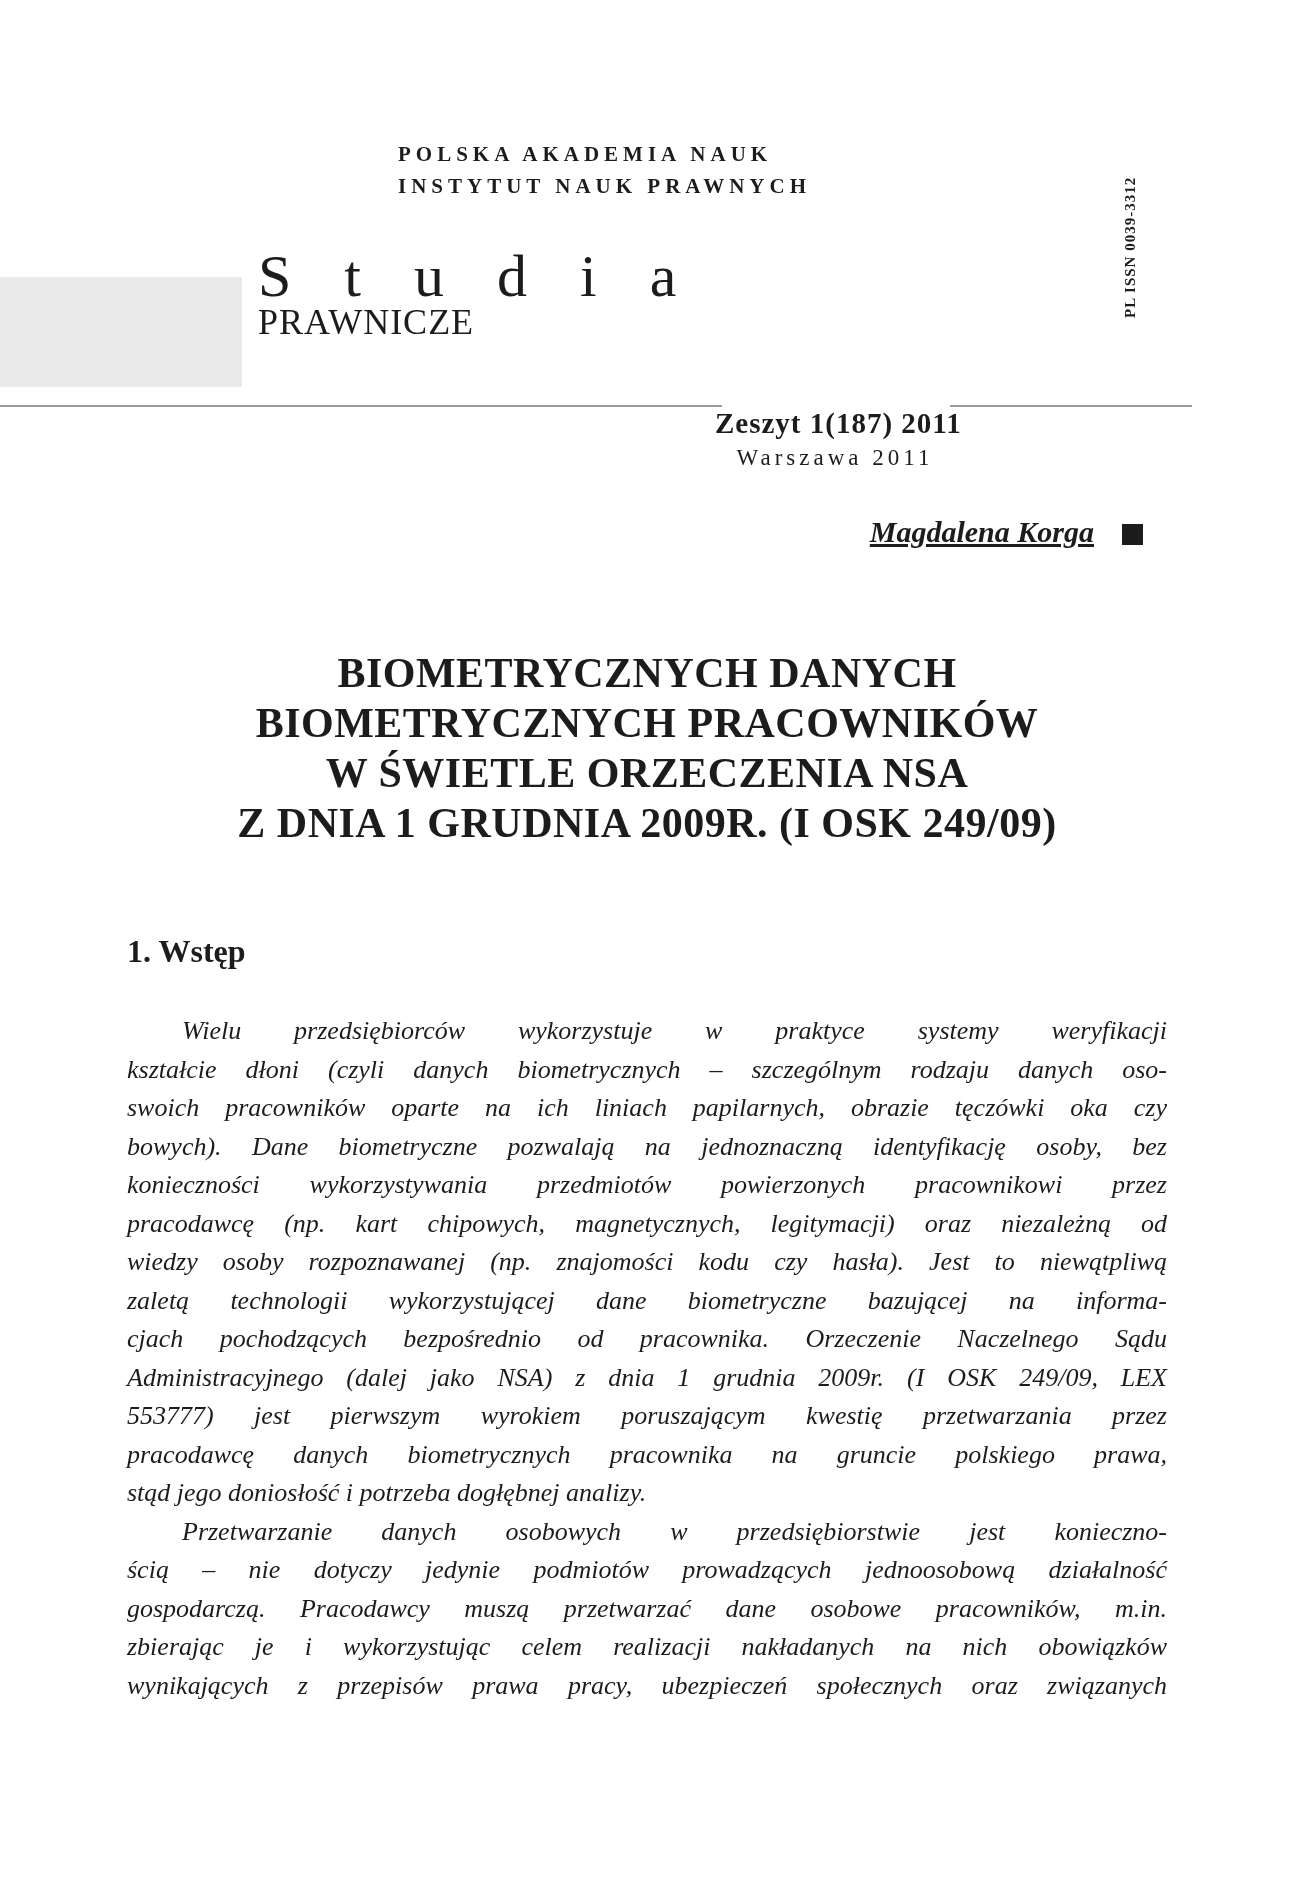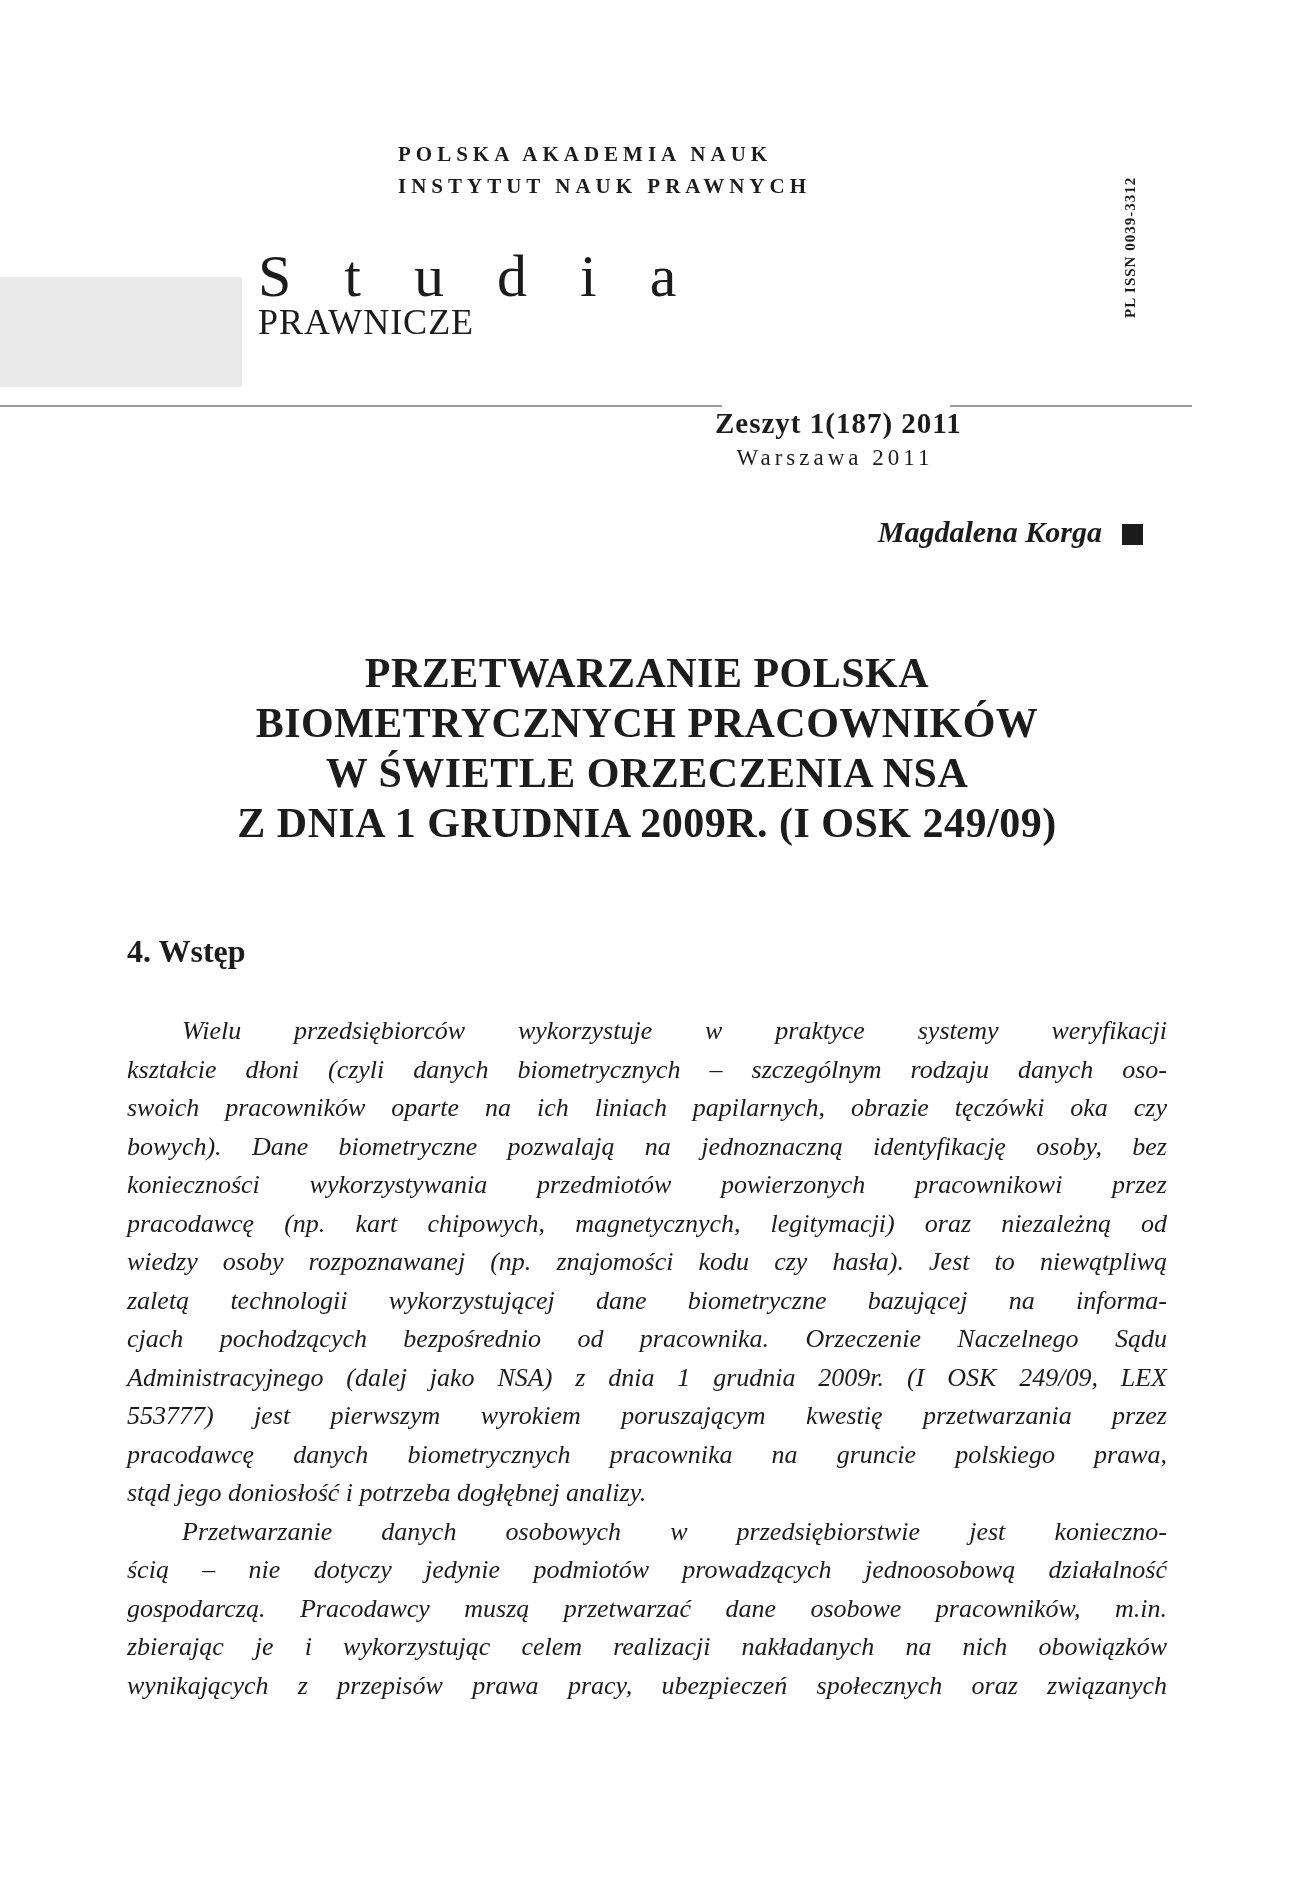--- a/index.html
+++ b/index.html
@@ -33,21 +33,21 @@
 
   
   .issue-block { position: absolute; left: 715px; top: 407px; width: 240px; text-align: center; }
   .issue-line { font-size: 29px; font-weight: bold; letter-spacing: 1px; line-height: 33px;
                 white-space: nowrap; }
   .place-line { font-size: 23px; font-weight: normal; letter-spacing: 4px; line-height: 30px;
                 margin-top: 3px; white-space: nowrap; }
 
   
   .author-row { position: absolute; top: 515px; right: 157px;
-                display: flex; align-items: center; gap: 20px; }
+                display: flex; align-items: center; gap: 28px; text-decoration: underline; }
   .author-name { font-size: 30px; font-style: italic; font-weight: bold; white-space: nowrap; }
   .author-square { width: 21px; height: 21px; background: #1c1c1c; margin-top: 4px; }
 
   
   .article-title { position: absolute; left: 127px; top: 648px; width: 1040px;
                    text-align: center; font-size: 42px; font-weight: bold;
                    letter-spacing: 0.5px; line-height: 50px; }
 
   
   .section-heading { position: absolute; left: 127px; top: 933px;
@@ -87,27 +87,27 @@
     <div class="issue-line">Zeszyt 1(187) 2011</div>
     <div class="place-line">Warszawa 2011</div>
   </div>
 
   <div class="author-row">
     <span class="author-name">Magdalena Korga</span>
     <span class="author-square"></span>
   </div>
 
   <div class="article-title">
-    <div>PRZETWARZANIE POLSKA</div>
+    <div>BIOMETRYCZNYCH DANYCH</div>
     <div>BIOMETRYCZNYCH PRACOWNIKÓW</div>
     <div>W ŚWIETLE ORZECZENIA NSA</div>
     <div>Z DNIA 1 GRUDNIA 2009R. (I OSK 249/09)</div>
   </div>
 
-  <div class="section-heading">4. Wstęp</div>
+  <div class="section-heading">1. Wstęp</div>
 
   <div class="article-body">
       <div class="para">
         <div class="bodyline indent">Wielu przedsiębiorców wykorzystuje w praktyce systemy weryfikacji</div>
         <div class="bodyline">kształcie dłoni (czyli danych biometrycznych – szczególnym rodzaju danych oso-</div>
         <div class="bodyline">swoich pracowników oparte na ich liniach papilarnych, obrazie tęczówki oka czy</div>
         <div class="bodyline">bowych). Dane biometryczne pozwalają na jednoznaczną identyfikację osoby, bez</div>
         <div class="bodyline">konieczności wykorzystywania przedmiotów powierzonych pracownikowi przez</div>
         <div class="bodyline">pracodawcę (np. kart chipowych, magnetycznych, legitymacji) oraz niezależną od</div>
         <div class="bodyline">wiedzy osoby rozpoznawanej (np. znajomości kodu czy hasła). Jest to niewątpliwą</div>

